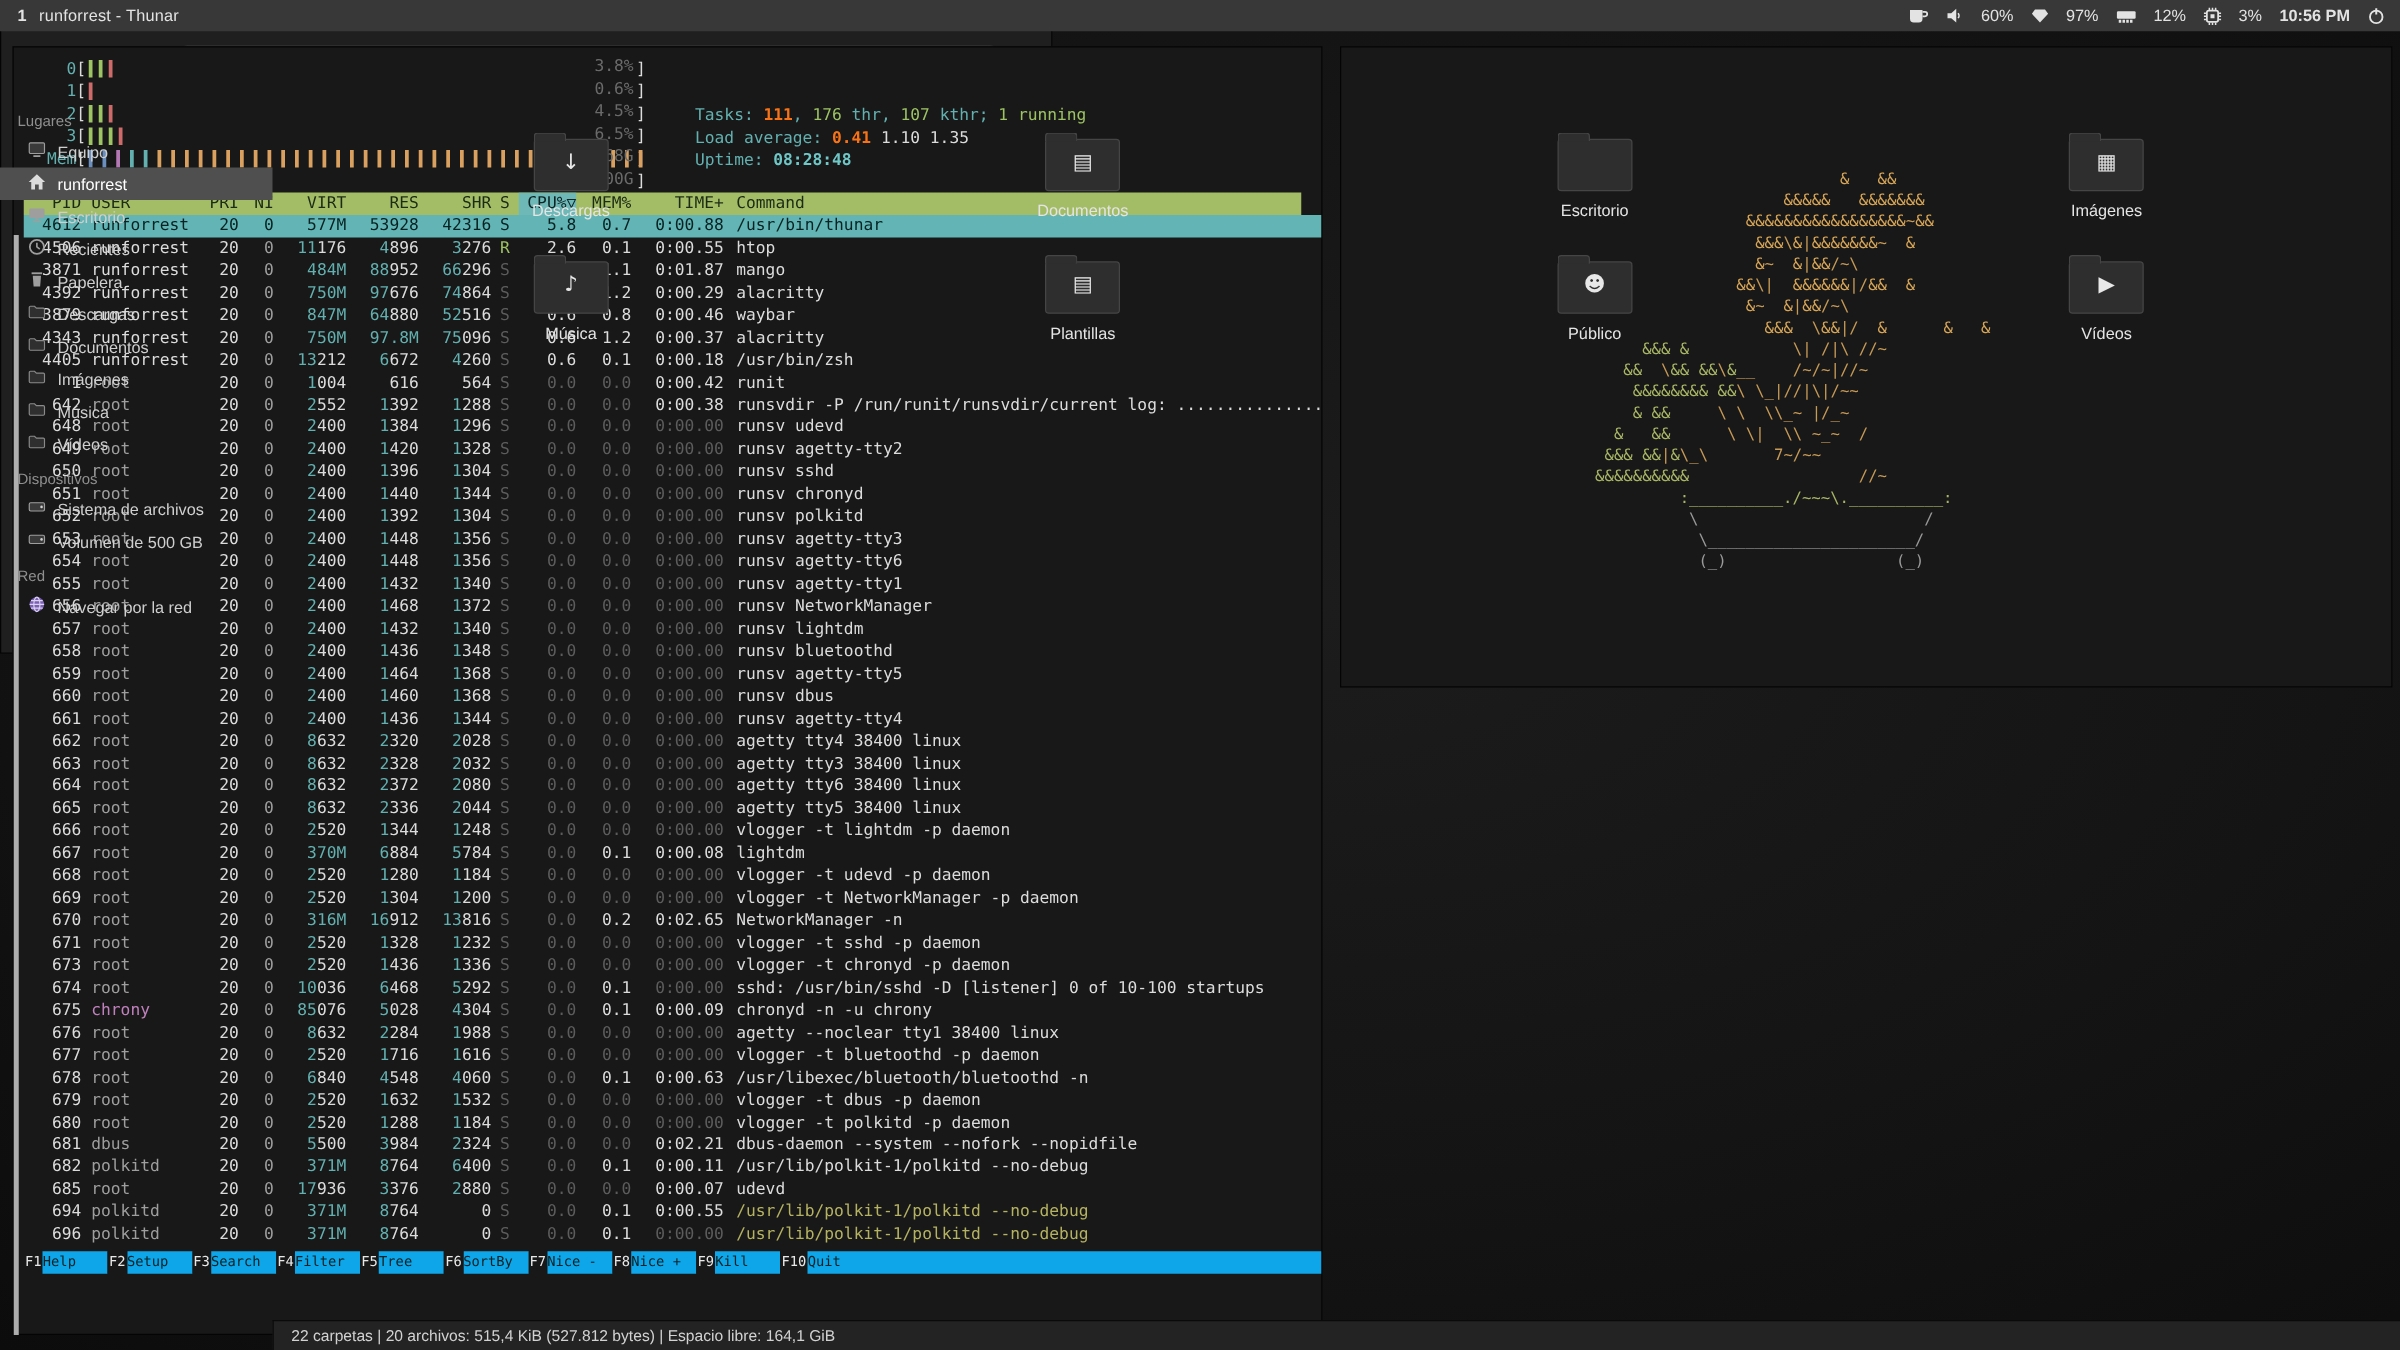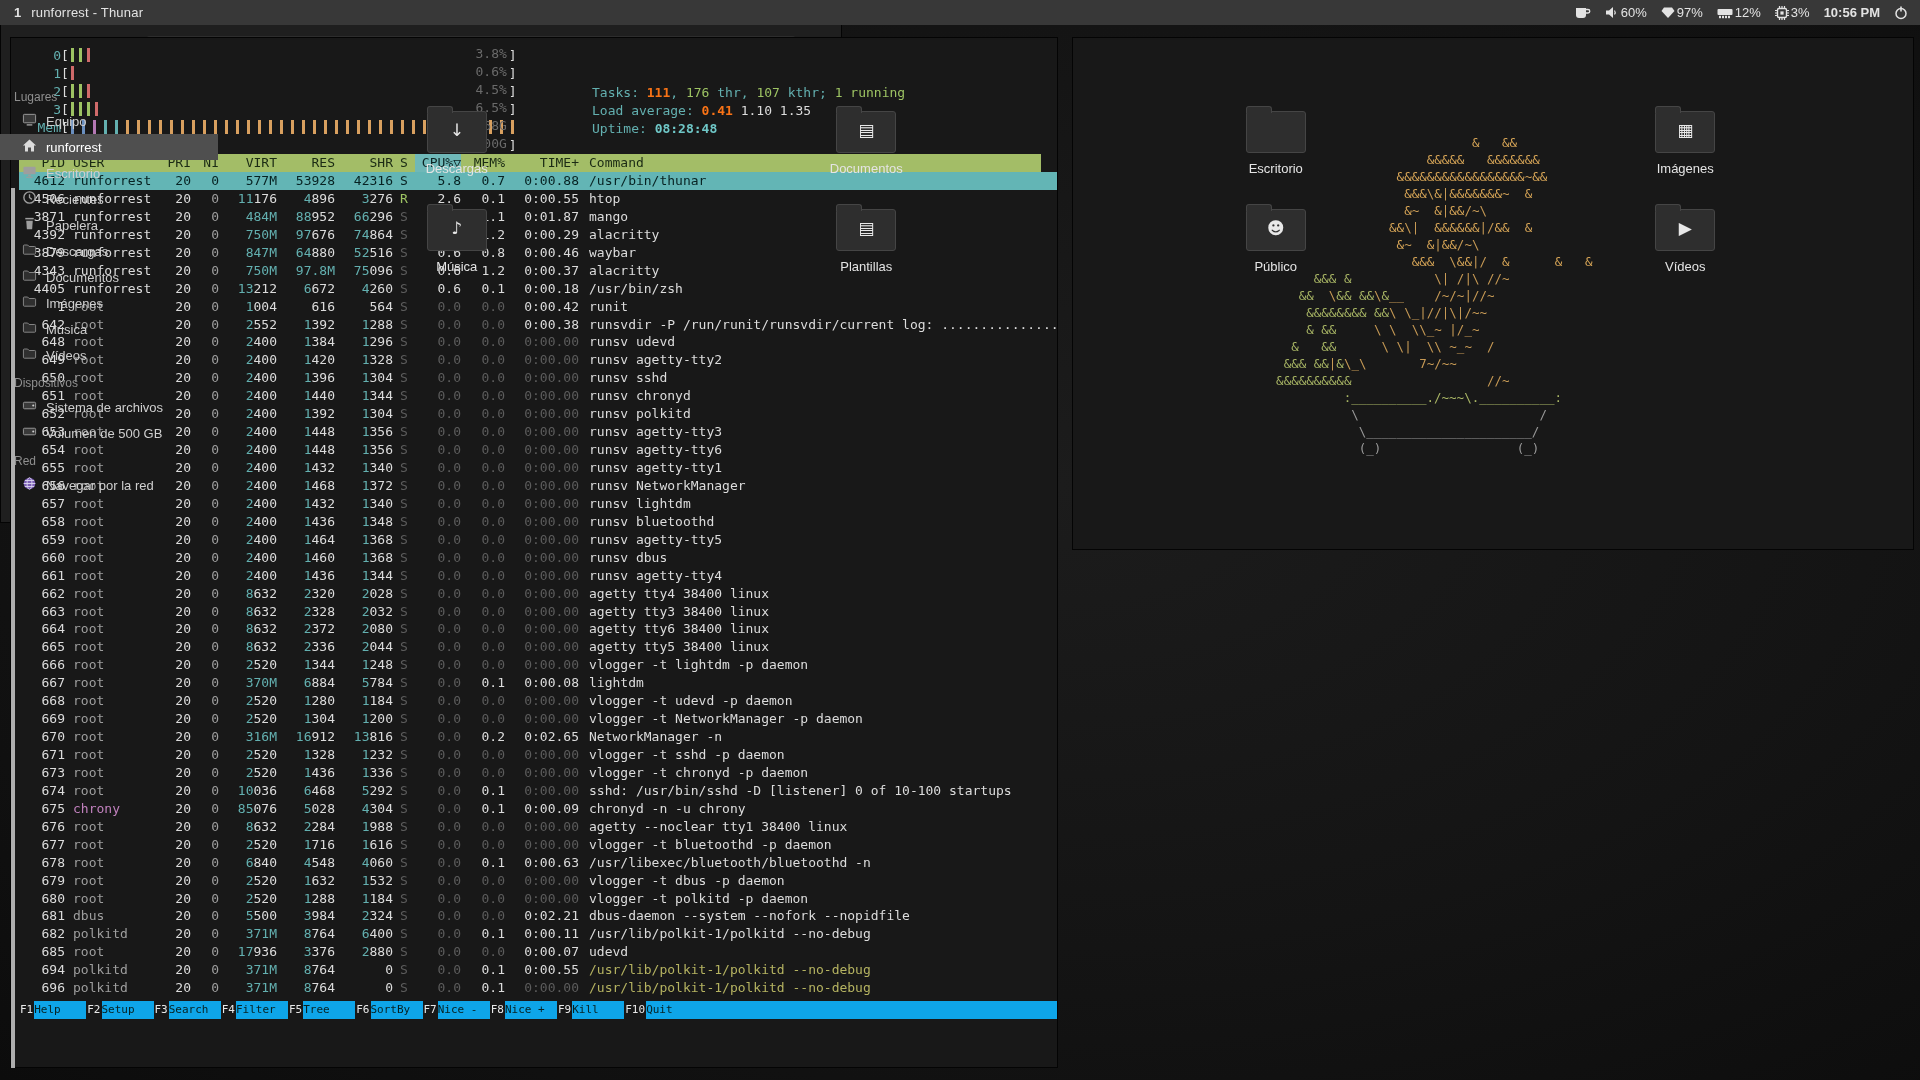--- a/index.html
+++ b/index.html
@@ -7,21 +7,21 @@
   body { font-family:"Liberation Sans", sans-serif; }
   #desktop { position:relative; width:1920px; height:1080px;
     background: radial-gradient(ellipse at 55% 45%, #1c1c1c 0%, #141414 55%, #0c0c0c 100%); }
 
   
   #topbar { position:absolute; left:0; top:0; width:1920px; height:25px; background:#383838;
     display:flex; align-items:center; color:#e3e3e3; font-size:13px; }
   #ws { padding:0 10px 0 14px; font-weight:bold; }
   #wintitle { letter-spacing:.2px; }
   #tray { margin-left:auto; display:flex; align-items:center; gap:14px; padding-right:12px; }
-  .traymod { display:flex; align-items:center; gap:2px; }
+  .traymod { display:flex; align-items:center; gap:14px; }
   .traymod svg { display:block; }
   #clock { font-weight:bold; }
 
   
   .term { position:absolute; background:#181818; border:1px solid #040404; }
   #htopwin  { left:10px;  top:37px;  width:1048px; height:1031px; }
   #asciiwin { left:1072px; top:37px; width:842px;  height:513px; }
   #thunar   { left:1072px; top:557px; width:842px; height:523px; background:#1f1f1f; border:1px solid #040404; }
 
   
@@ -29,21 +29,21 @@
   .mline { display:flex; align-items:center; height:18px; white-space:pre; }
   .mlabel { width:42px; text-align:right; color:#63b0b0; }
   .mbody { position:relative; width:440px; height:18px; }
   .mbars { position:absolute; left:2px; top:2px; bottom:2px; display:flex; align-items:stretch; }
   .bar { width:3px; margin-right:5px; }
   .membars .bar { margin-right:8px; }
   .bar.g{background:#9dc363}.bar.r{background:#cf6a6a}.bar.b{background:#6a8fbf}
   .bar.m{background:#b478b4}.bar.c{background:#63b0b0}.bar.y{background:#d9a05f}
   .mval { position:absolute; right:2px; top:0; color:#6a6a6a; }
   .brk { color:#dcdcdc; }
-  #hinfo { position:absolute; left:545px; top:45px;margin-left:36px; }
+  #hinfo { position:absolute; left:545px; top:45px; }
   #hinfo .mline { height:18px; }
   .cy{color:#63b0b0}.cyb{color:#6fc7c7;font-weight:bold}.w{color:#dcdcdc}
   .wb{color:#f97316;font-weight:bold}.gn{color:#9dc363}
 
   #tabs { display:flex; height:18px; margin-top:16px; white-space:pre; }
   .tab { padding:0 6px; }
   .tab.main { background:#a3bd67; color:#14261a; margin-left:28px; }
   .tab.io { background:#6fb8b8; color:#0d2424; margin-left:8px; }
 
   .pgrid { display:flex; height:17.95px; line-height:17.95px; white-space:pre; overflow:hidden; }
@@ -396,15 +396,18 @@
             <div class="filelabel">Público</div>
           </div>
           <div class="fileitem">
             <div class="folder">
               <div class="emblem">▶</div>
             </div>
             <div class="filelabel">Vídeos</div>
           </div>
         </div>
     </div>
+    <div id="statusbar">
+      <span>22 carpetas  |  20 archivos: 515,4 KiB (527.812 bytes)  |  Espacio libre: 164,1 GiB</span>
+    </div>
   </div>
 
 </div>
 
 </body></html>

